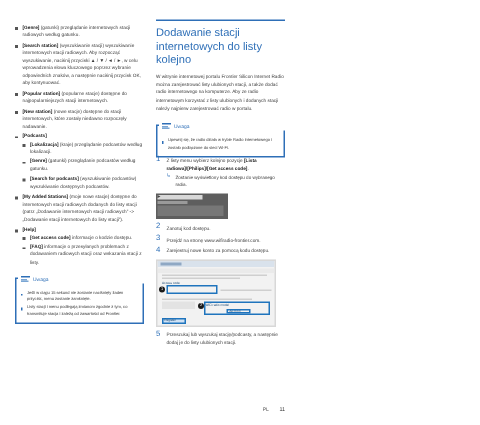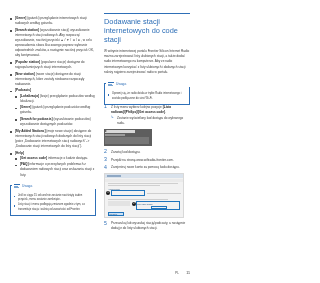--- a/index.html
+++ b/index.html
@@ -270,21 +270,21 @@
               <li>Jeśli w ciągu 15 sekund nie zostanie naciśnięty żaden przycisk, menu zostanie zamknięte.</li>
               <li>Listy stacji i menu podlegają zmianom zgodnie z tym, co transmituje stacja i zależą od zawartości od Frontier.</li>
             </ul>
           </div>
         </div>
       </div>
     </div>
 
     <div class="col col-right">
 
-      <h1 class="section-title">Dodawanie stacji internetowych do code stacji</h1>
+      <h1 class="section-title">Dodawanie stacji internetowych do listy kolejno</h1>
 
       <p class="intro">W witrynie internetowej portalu Frontier Silicon Internet Radio można zarejestrować listy ulubionych stacji, a także dodać radio internetowego na komputerze. Aby ze radio internetowym korzystać z listy ulubionych i dodanych stacji należy najpierw zarejestrować radio w portalu.</p>
 
       <div class="note-wrap">
         <div class="note">
           <div class="note-head">
             <span class="note-icon">
               <i class="bar1"></i>
                 <i class="bar2"></i>
                 <i class="bar3"></i>

